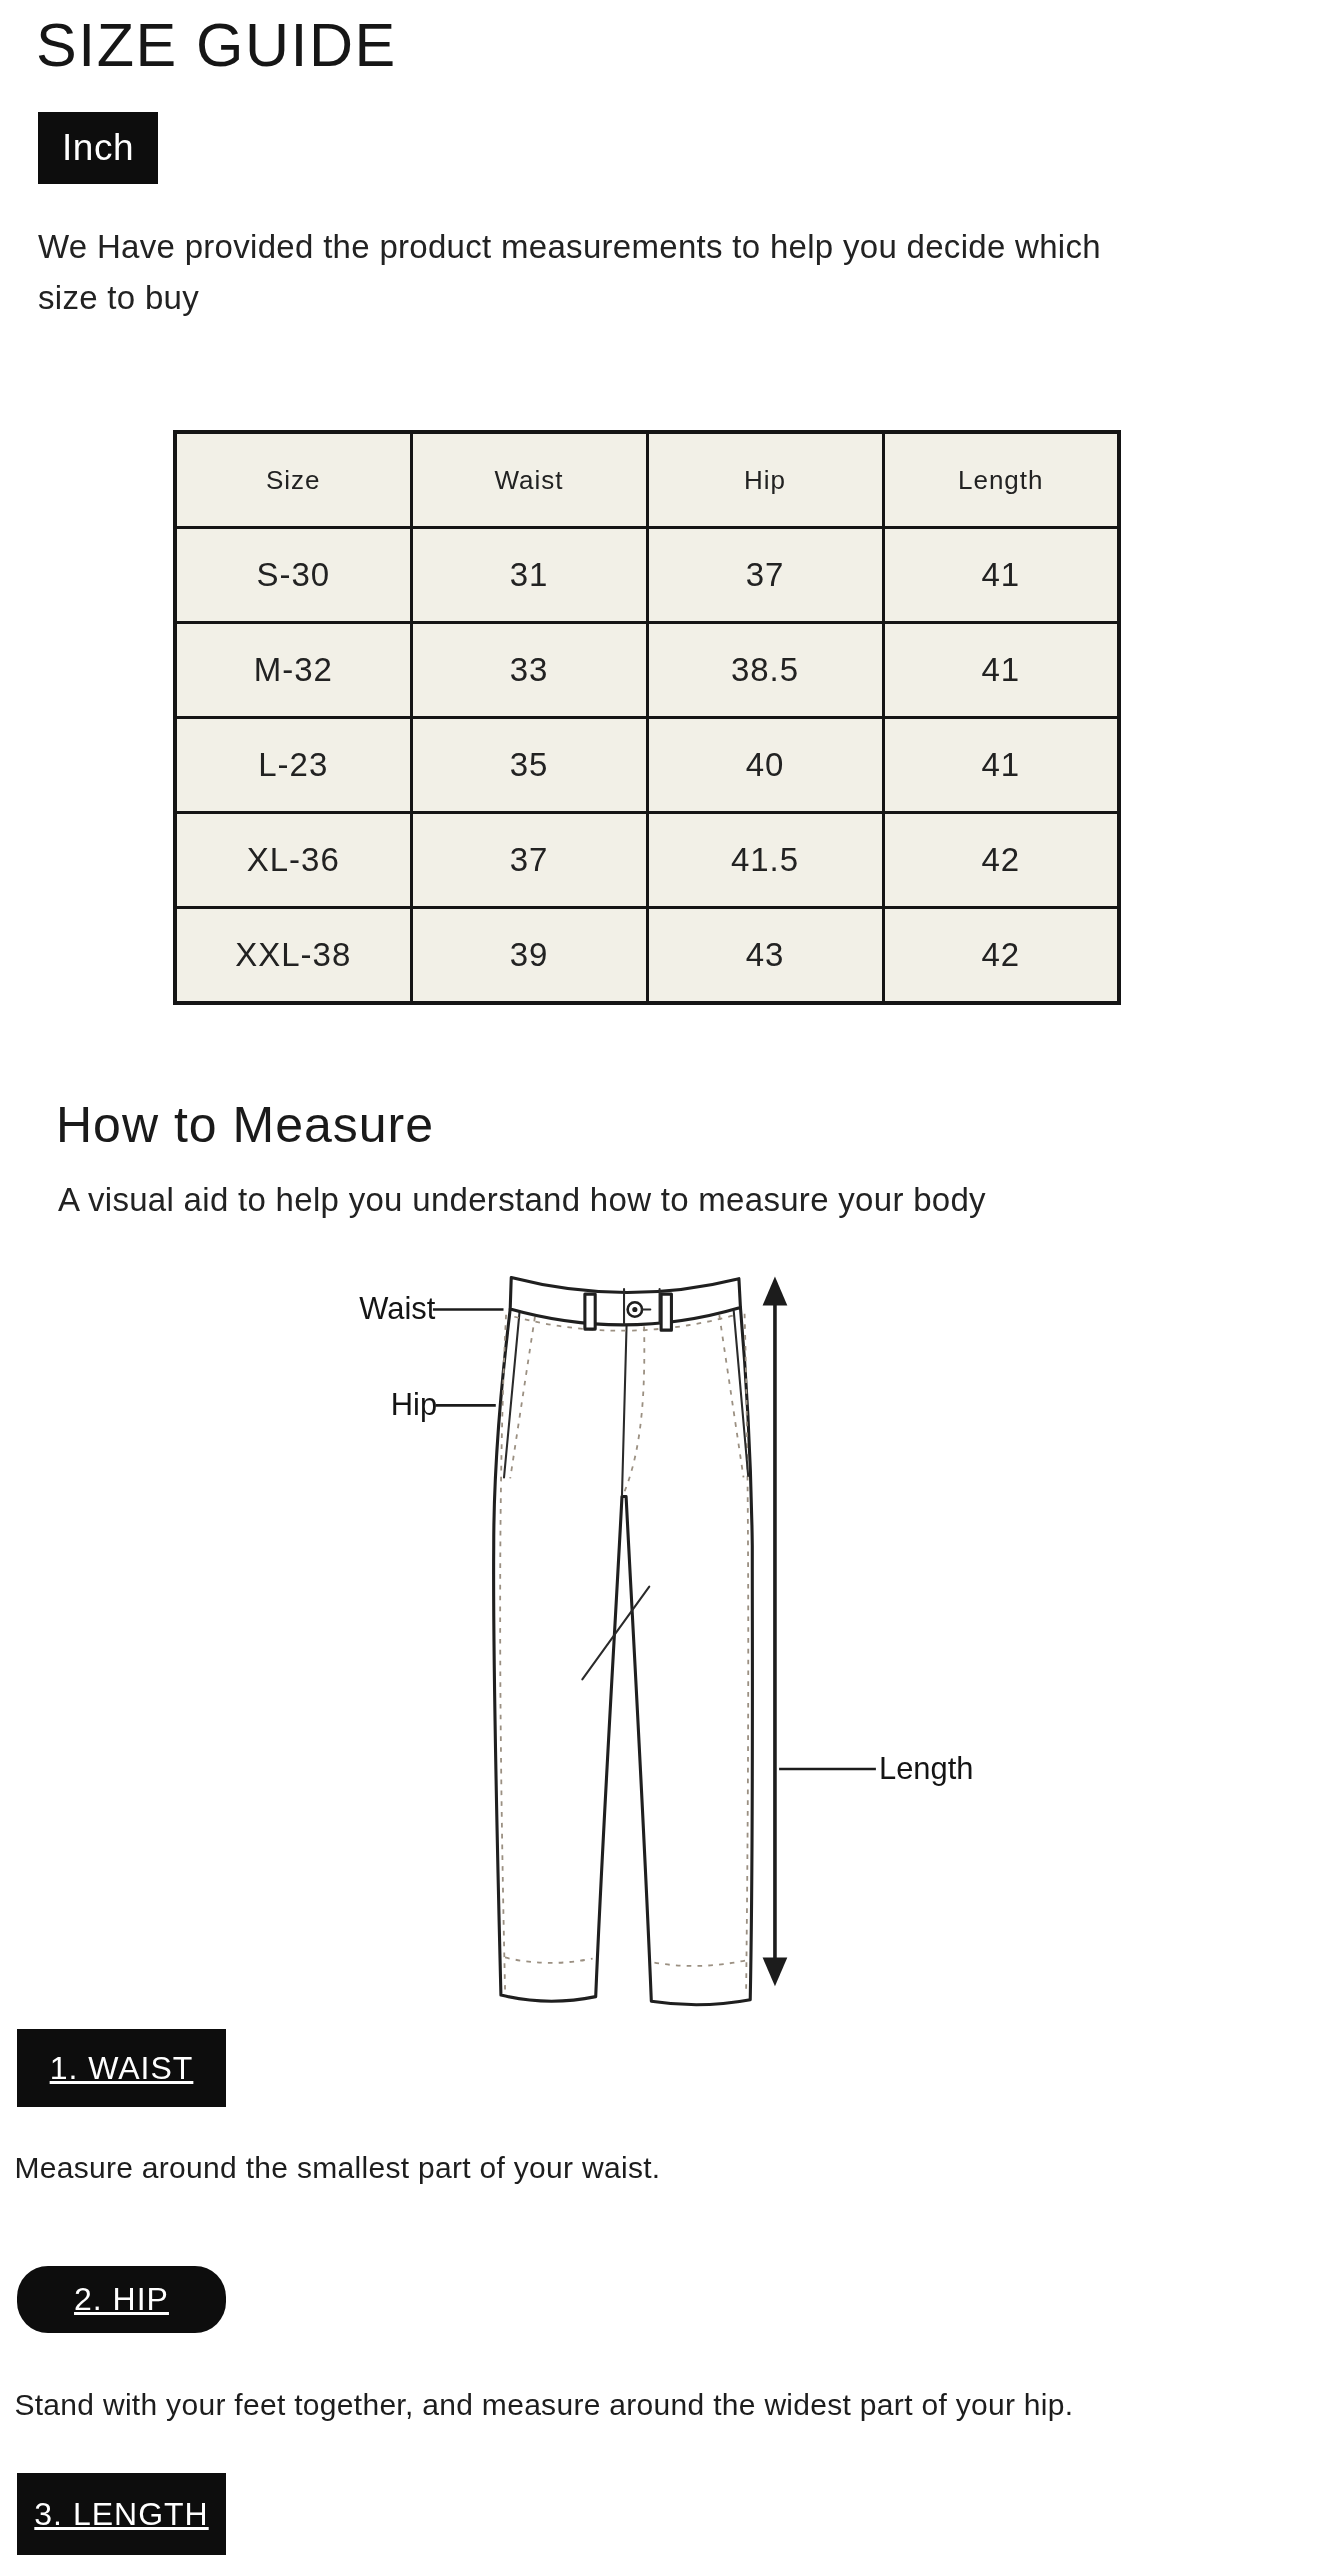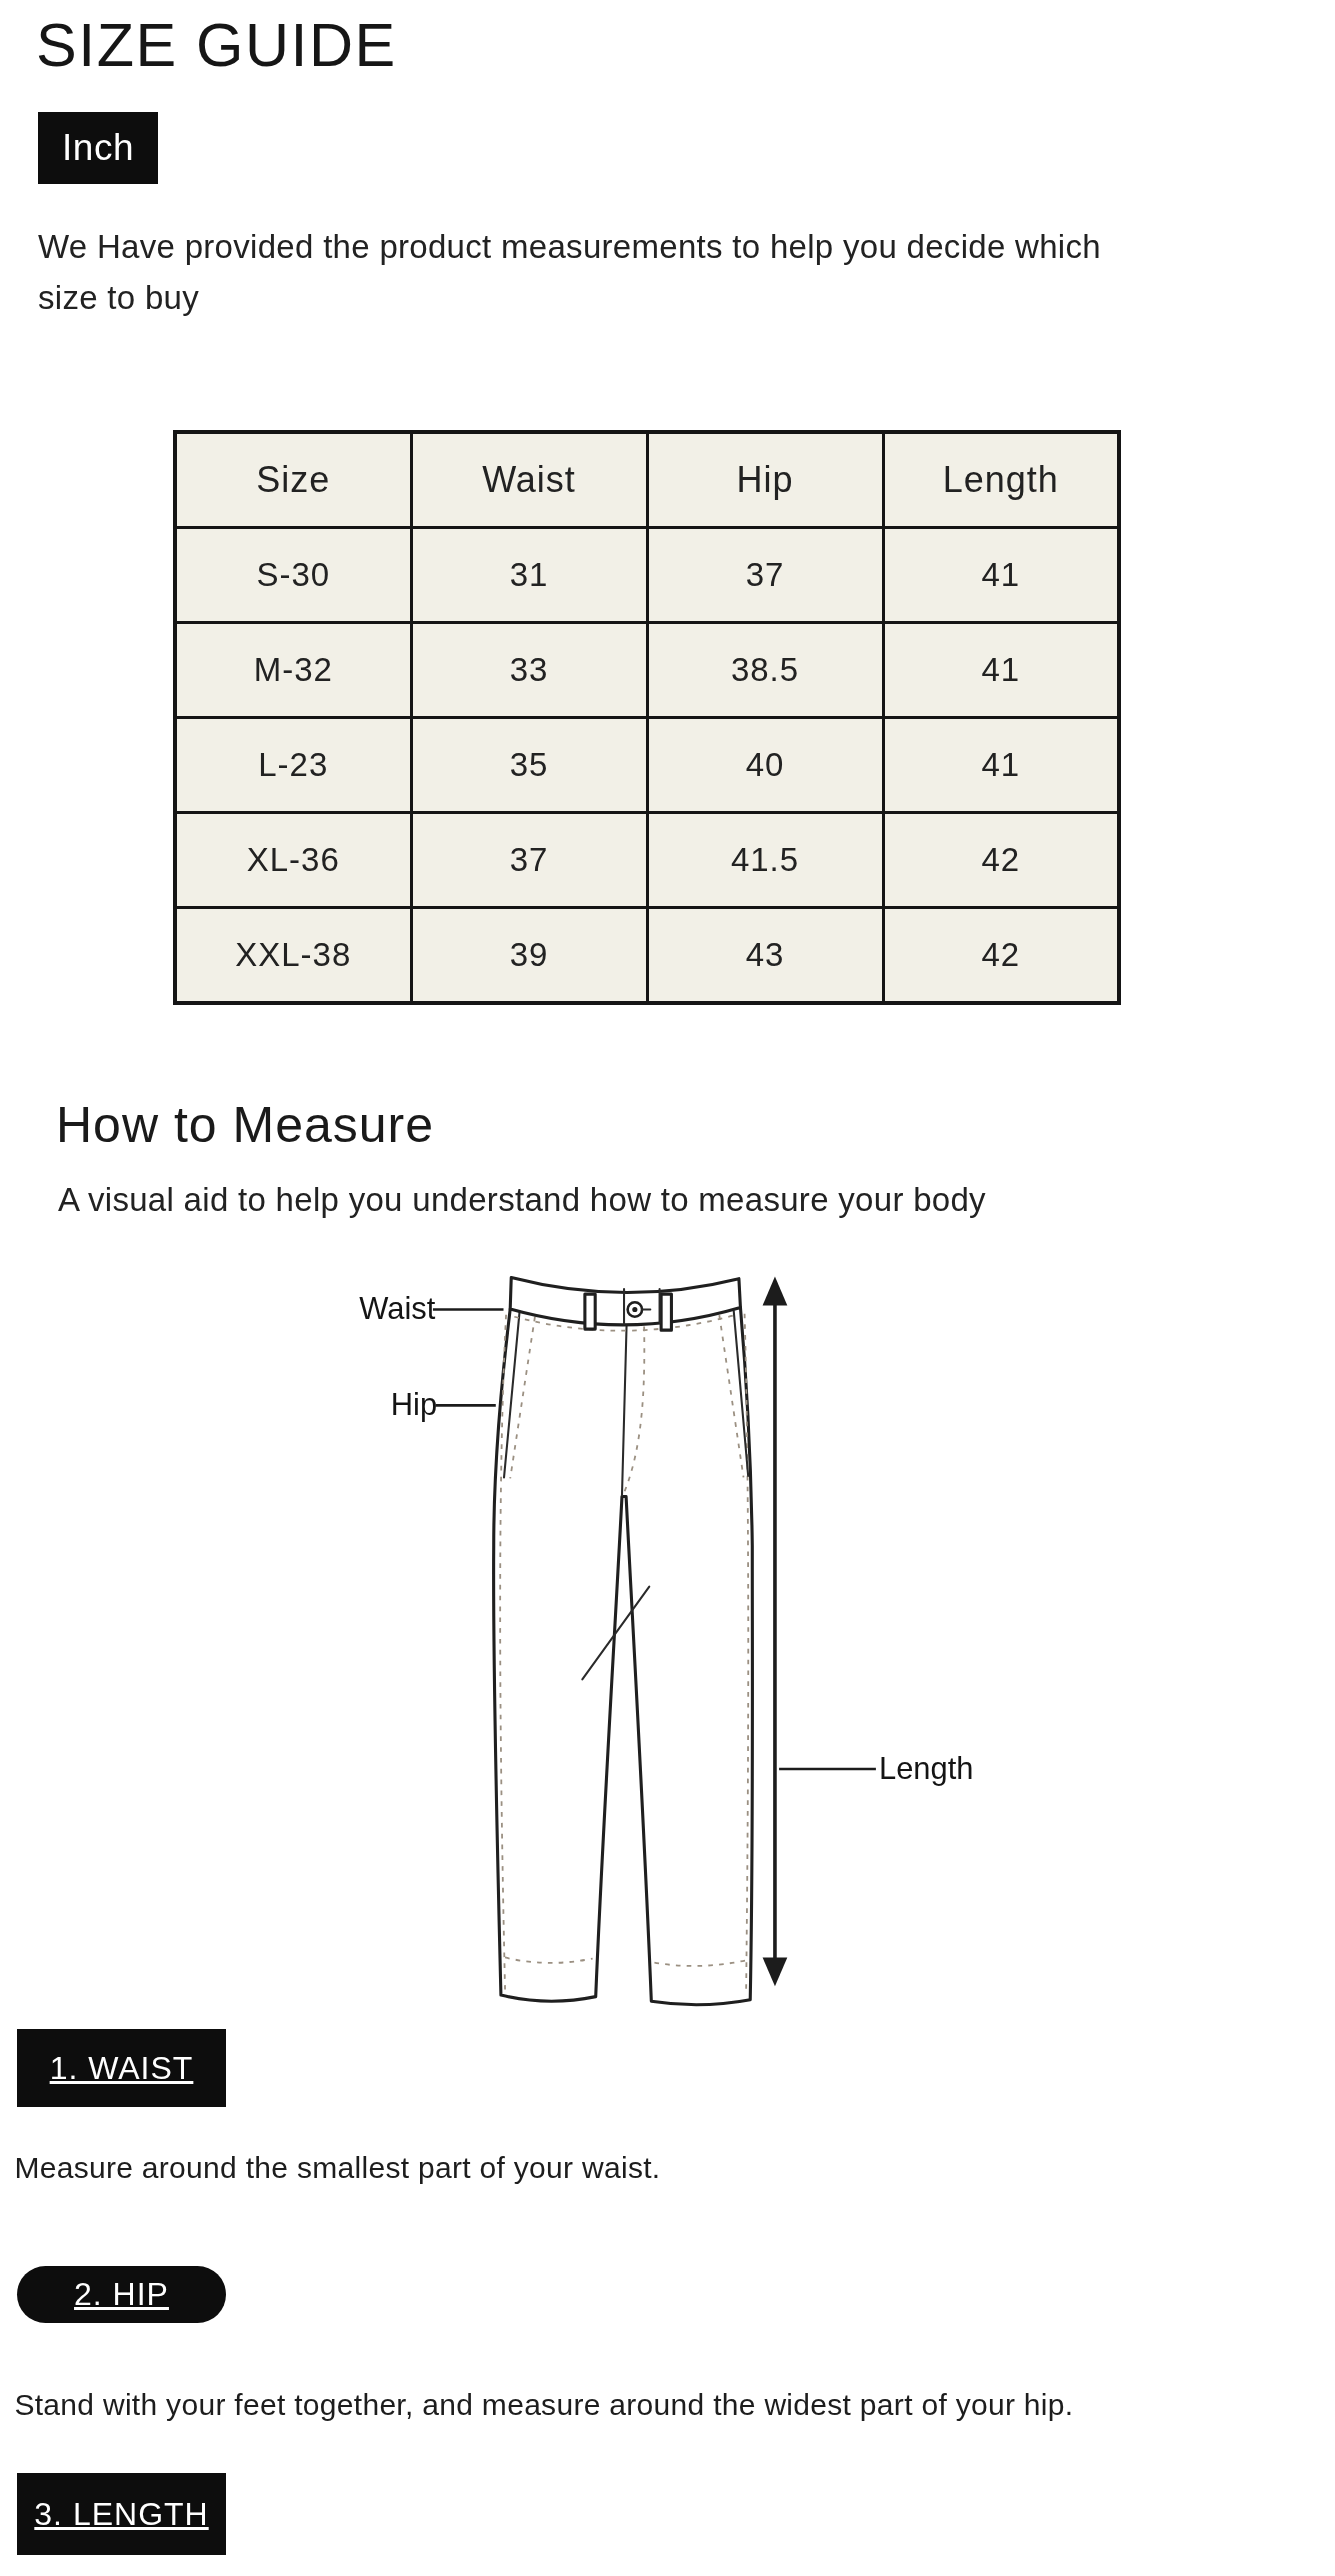--- a/index.html
+++ b/index.html
@@ -23,41 +23,41 @@
 
   table.size-table{
     position:absolute;left:173px;top:430px;width:948px;
     border-collapse:collapse;background:#f2f0e7;table-layout:fixed;
     border:4.6px solid #151515;
   }
   table.size-table th, table.size-table td{
     border:3.6px solid #151515;text-align:center;height:90px;font-weight:400;
     letter-spacing:1px;color:#222222;
   }
-  table.size-table th{font-size:36px;}
+  table.size-table th{font-size:26px;}
   table.size-table td{font-size:33px;}
 
   .htm-heading{left:56px;top:1096px;font-size:50px;font-weight:400;letter-spacing:1px;color:#1a1a1a;}
   .htm-subheading{left:58px;top:1181px;font-size:33px;letter-spacing:0.3px;color:#222222;}
 
   svg.diagram{position:absolute;left:335px;top:1257px;}
   .outline{fill:#ffffff;stroke:#1f1f1f;stroke-width:6;stroke-linejoin:round;}
   .thin{fill:none;stroke:#2a2a2a;stroke-width:4;stroke-linecap:round;}
   .stitch{fill:none;stroke:#9b9082;stroke-width:3.5;stroke-dasharray:9 12;}
   .callout{stroke:#1c1c1c;stroke-width:5;}
   .arrowline{stroke:#1c1c1c;stroke-width:7;}
   .arrowhead{fill:#1c1c1c;stroke:none;}
   .diagram-label{font-size:60px;fill:#141414;font-family:"Liberation Sans","DejaVu Sans",sans-serif;}
 
   .instr-badge{
     left:17px;width:209px;background:#0d0d0d;color:#ffffff;display:flex;
     align-items:center;justify-content:center;font-size:32px;letter-spacing:1px;text-decoration:underline;
   }
   .badge-1{top:2029px;height:78px;}
-  .badge-2{top:2266px;height:57px;border-radius:31px;}
+  .badge-2{top:2266px;height:67px;border-radius:31px;}
   .badge-3{top:2473px;height:82px;}
   .instr-text{left:14.4px;font-size:30px;letter-spacing:0.3px;color:#1d1d1d;}
   .text-1{top:2151px;}
   .text-2{top:2388px;}
 </style>
 </head>
 <body>
 
 <div class="abs page-title">SIZE GUIDE</div>
 

